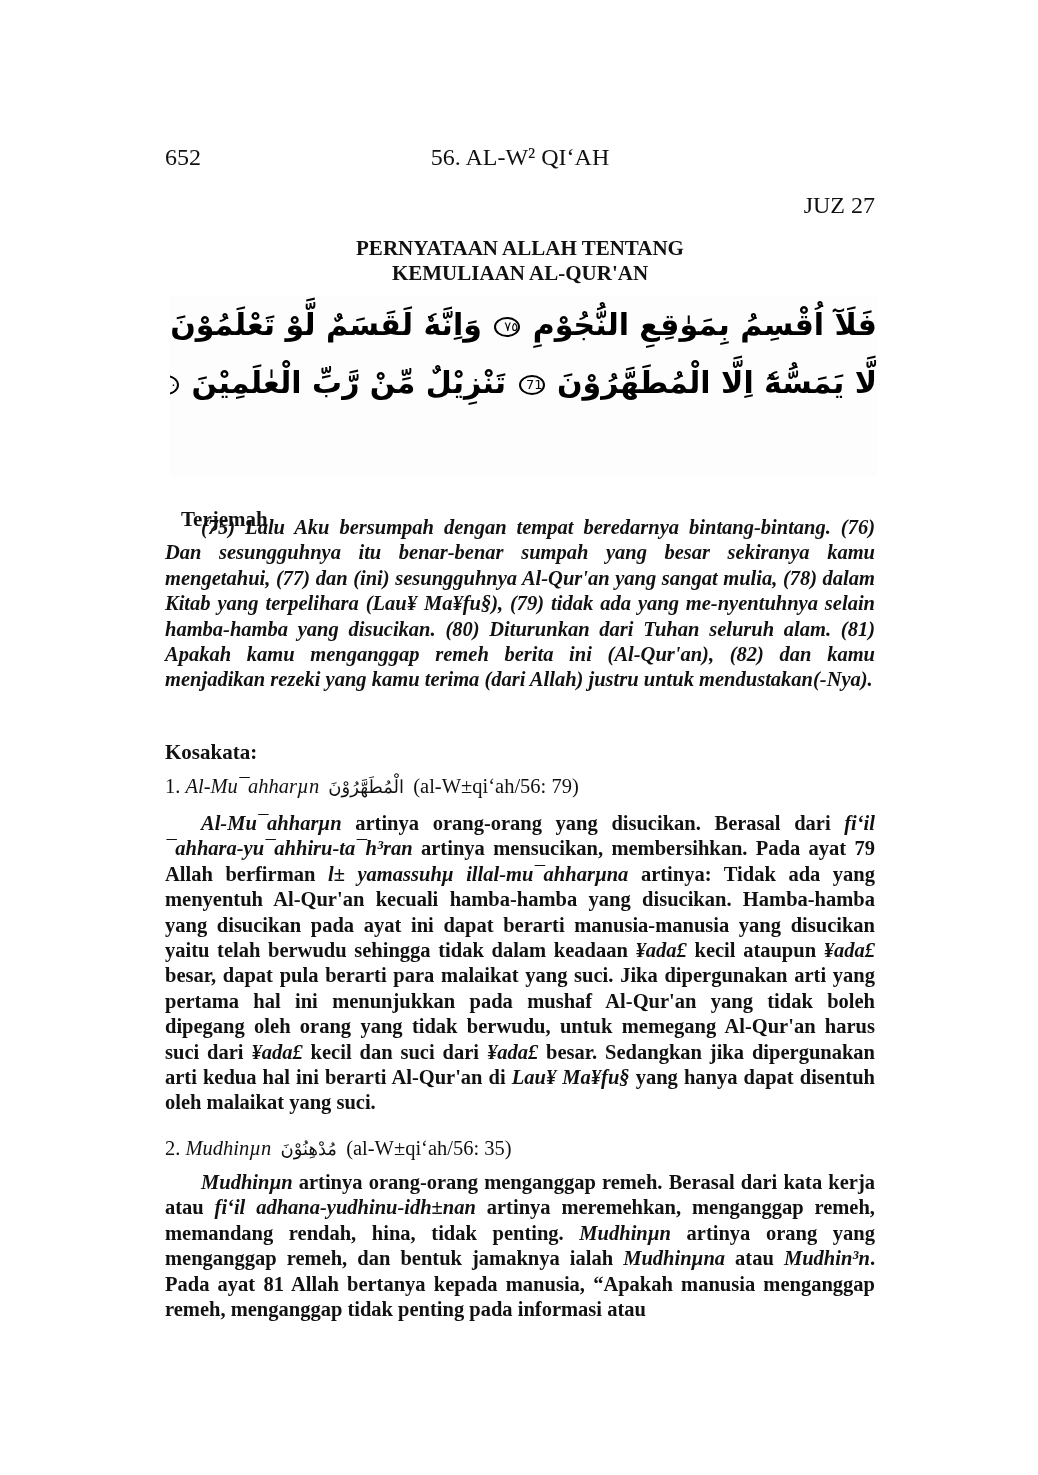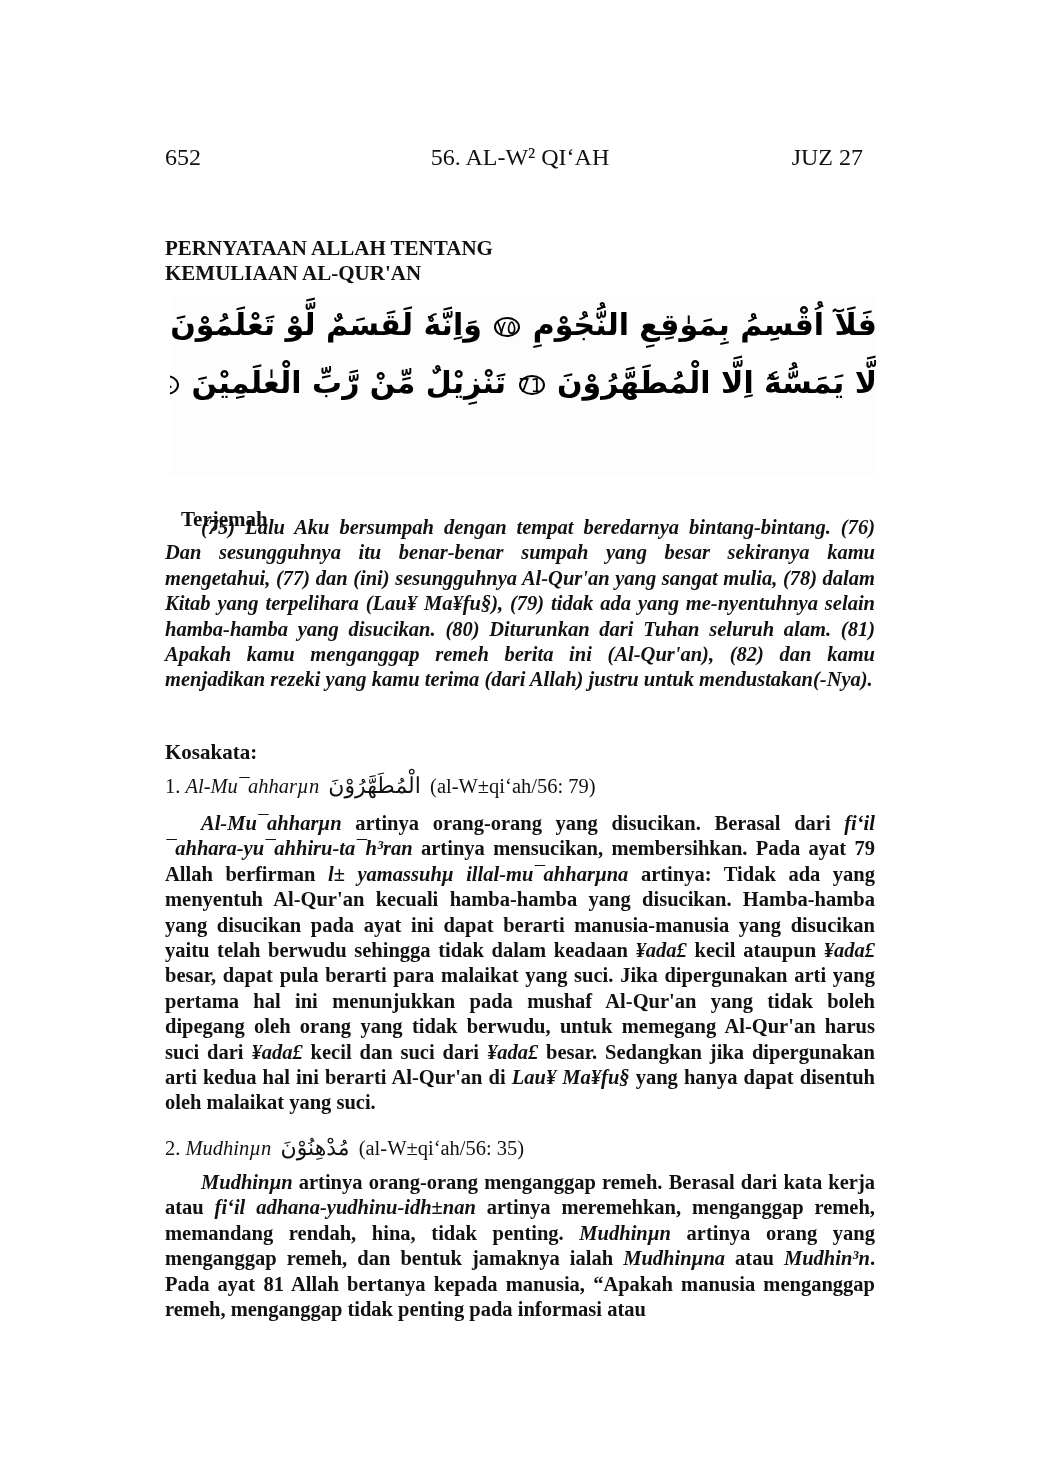--- a/index.html
+++ b/index.html
@@ -7,51 +7,51 @@
       width: 1038px; height: 1475px; position: relative; overflow: hidden;
       font-family: "Liberation Serif", "DejaVu Serif", serif; color: #111111;
     }
     .page { position: absolute; left: 165px; top: 0; width: 710px; }
     .running-head {
       position: absolute; top: 144px; left: 0; width: 710px; height: 26px;
       font-size: 24px; line-height: 26px;
     }
     .running-head .pnum { position: absolute; left: 0; }
     .running-head .surah { position: absolute; left: 0; width: 100%; text-align: center; }
-    .running-head .juz { position: absolute; right: 12px; }
+    .running-head .juz { position: absolute; right: 0; margin-top: 48px; }
     .title {
-      position: absolute; top: 236px; left: 0; width: 710px; text-align: left;
+      position: absolute; top: 236px; left: 0; width: 710px; text-align: center;
       font-weight: bold; font-size: 21px; line-height: 25px;
     }
     .arabic-block {
       position: absolute; top: 296px; left: 5px; width: 707px; height: 180px;
       background: #fdfdfd; direction: rtl; text-align: justify;
       font-family: "DejaVu Sans", sans-serif; font-weight: bold;
       font-size: 30px; line-height: 58px; color: #000;
     }
     .arabic-block .line { display: block; white-space: nowrap; overflow: hidden; }
     .arabic-block .line.last { text-align: right; }
     .ayah-marker {
-      display: inline-block; font-size: 19px; border: 2px solid #000; border-radius: 50%;
-      width: 22px; height: 16px; line-height: 16px; text-align: left; vertical-align: middle;
+      display: inline-block; font-size: 13px; border: 2px solid #000; border-radius: 50%;
+      width: 22px; height: 16px; line-height: 16px; text-align: right; vertical-align: middle;
       font-weight: normal; margin: 0 2px;
     }
     .section-heading {
       position: absolute; left: 0; font-weight: bold; font-size: 21px; line-height: 26px;
     }
     .para {
       position: absolute; left: 0; width: 710px; font-size: 20.5px; line-height: 25.4px;
       text-align: justify;
     }
     .para.indent { text-indent: 36px; font-weight: bold; }
     .para.italic { font-style: italic; }
     .vocab-item {
       position: absolute; left: 0; width: 710px; font-size: 20.5px; line-height: 26px;
     }
-    .vocab-item .ar { font-family: Liberation Sans, sans-serif; font-size: 22px; margin: 16px 4px; }
+    .vocab-item .ar { font-family: Liberation Sans, sans-serif; font-size: 18px; margin: 16px 4px; }
     i { font-style: italic; }
   </style>
 </head>
 <body>
 
 <div class="page">
 
   <div class="running-head">
     <span class="pnum">652</span>
     <span class="surah">56. AL-W² QI‘AH</span>

